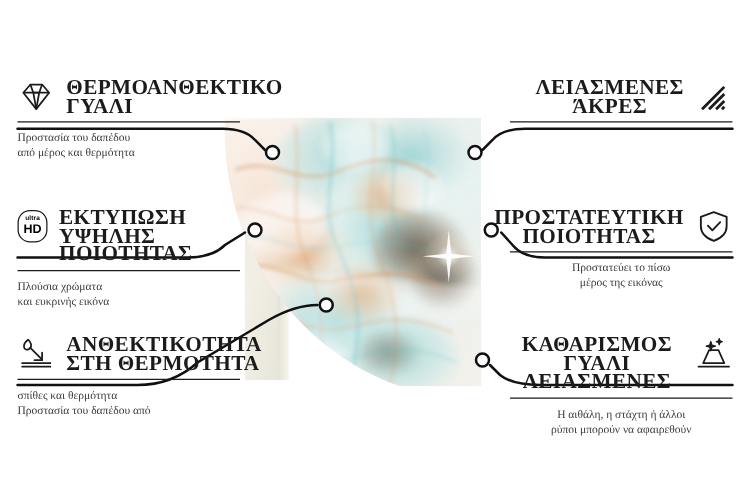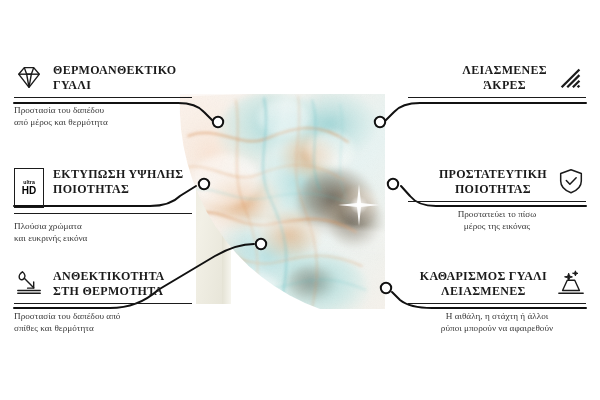--- a/index.html
+++ b/index.html
@@ -61,35 +61,35 @@
   .feat { position:absolute; width:178px; }
   .feat.left  { left:14px;  text-align:left; }
   .feat.right { left:408px; text-align:center; }
 
   .head { display:flex; align-items:flex-start; gap:9px; }
   .feat.right .head { flex-direction:row-reverse; }
 
   .ico { width:30px; height:30px; flex:0 0 30px; display:block; }
 
   .title {
-    font-size:12px; line-height:14.5px; letter-spacing:.3px;
+    font-size:17px; line-height:14.5px; letter-spacing:.3px;
     color:#1b1b1b; font-weight:700; padding-top:1px;
     font-family:"Liberation Serif", serif;
   }
   .rule { height:1px; background:#1b1b1b; margin:5px 0 6px; }
   .desc {
     font-size:9.2px; line-height:12.2px; color:#3a3a3a;
     font-family:"Liberation Serif", serif;
   }
 
   .f1 { top:62px; }  .f2 { top:166px; } .f3 { top:268px; }
 
   
   .hd {
-    width:30px; height:40px; border:1.6px solid #1b1b1b; border-radius:0;
+    width:30px; height:26px; border:1.6px solid #1b1b1b; border-radius:10px;
     display:flex; flex-direction:column; align-items:center; justify-content:center;
     line-height:1; font-family:"Liberation Sans", sans-serif; margin-top:2px;
   }
   .hd .u { font-size:5.2px; font-weight:700; letter-spacing:.1px; }
   .hd .h { font-size:10px; font-weight:700; margin-top:.5px; }
 </style>
 </head>
 <body>
 
 <div id="stage">
@@ -284,22 +284,22 @@
             <path d="M4 27 H28"></path>
         </g>
       </svg>
       <div class="title">
         <div>ΑΝΘΕΚΤΙΚΟΤΗΤΑ</div>
         <div>ΣΤΗ ΘΕΡΜΟΤΗΤΑ</div>
       </div>
     </div>
     <div class="rule"></div>
     <div class="desc">
+      <div>σπίθες και θερμότητα</div>
       <div>Προστασία του δαπέδου από</div>
-      <div>σπίθες και θερμότητα</div>
     </div>
   </div>
 
   <div class="feat right f1">
     <div class="head">
       <svg class="ico" viewBox="0 0 32 32">
         <g stroke="#1b1b1b" stroke-width="2.4" stroke-linecap="butt">
           <path d="M6 27 L25 8"></path>
             <path d="M12 27 L25 14"></path>
           <path d="M18 27 L25 20"></path>

